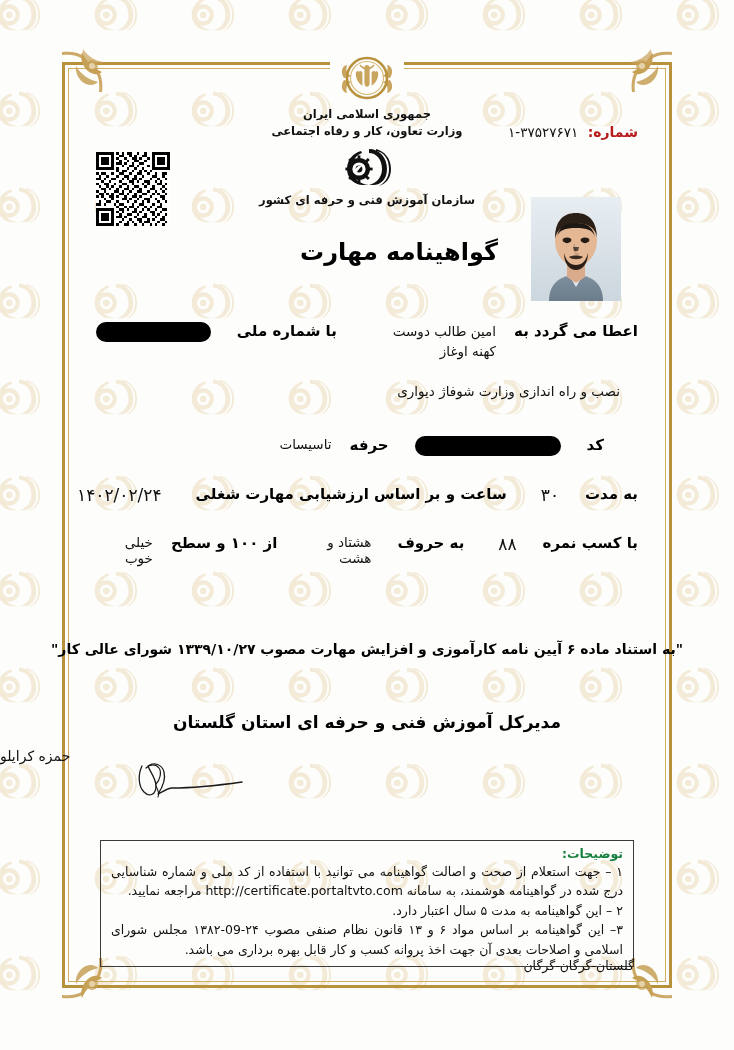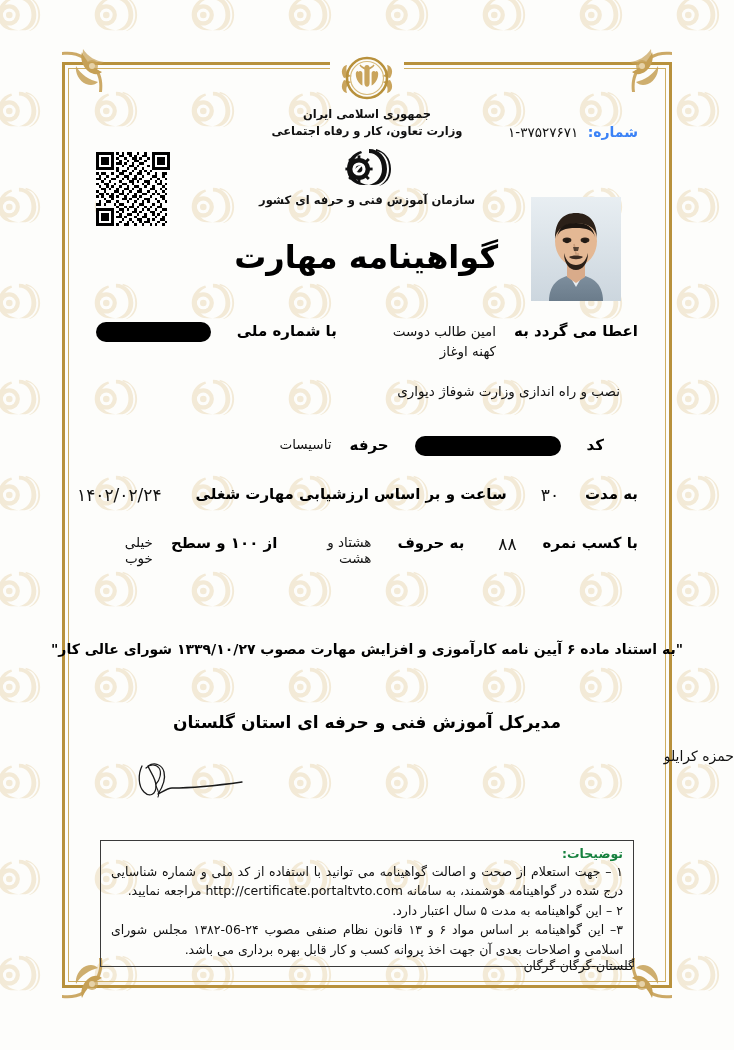--- a/index.html
+++ b/index.html
@@ -116,21 +116,21 @@
   .tvto-logo svg { width: 100%; height: 100%; display: block; }
 
   .meta {
     position: absolute;
     top: 118px;
     right: 96px;
     text-align: right;
     line-height: 2.1;
   }
   .meta-row { font-size: 14px; white-space: nowrap; }
-  .meta-label { font-weight: bold; color: #3b82f6; }
+  .meta-label { font-weight: bold; color: #b91c1c; }
   .meta-value { color: #111; font-size: 13.5px; padding-right: 5px; }
 
   .qr {
     position: absolute;
     top: 152px;
     left: 96px;
     width: 74px;
     height: 74px;
     background: #fff;
   }
@@ -144,21 +144,21 @@
     height: 104px;
     overflow: hidden;
     background: #cfd6dc;
   }
   .photo svg { width: 100%; height: 100%; display: block; }
 
   .doc-title {
     position: absolute;
     top: 238px;
     right: 236px;
-    font-size: 32px;
+    font-size: 24px;
     font-weight: bold;
     color: #000;
     letter-spacing: 0.5px;
   }
 
   
   .field-row {
     position: absolute;
     right: 96px;
     left: 96px;
@@ -220,21 +220,21 @@
     top: 712px;
     text-align: center;
     font-size: 17px;
     font-weight: bold;
     color: #000;
   }
   .signer-name {
     position: absolute;
     left: 0; right: 0;
     top: 748px;
-    text-align: right;
+    text-align: left;
     font-size: 14px;
     color: #111;
   }
   .signature {
     position: absolute;
     top: 752px;
     right: 470px;
     width: 130px;
     height: 60px;
   }
@@ -1855,19 +1855,19 @@
         <path d="M8 14 C4 22 4 34 10 40 C16 46 22 42 22 34 C22 26 16 20 14 14 C20 10 28 12 30 20 C32 28 28 36 24 42 C28 40 34 36 38 36 C54 36 80 34 108 30" fill="none" stroke="#1a1a1a" stroke-width="1.3" stroke-linecap="round" stroke-linejoin="round"></path>
         <path d="M12 16 C16 12 22 12 25 16 C28 20 26 28 22 32" fill="none" stroke="#1a1a1a" stroke-width="1.2" stroke-linecap="round"></path>
         <path d="M22 34 C24 38 26 42 24 45" fill="none" stroke="#1a1a1a" stroke-width="1.1" stroke-linecap="round"></path>
       </svg>
     </div>
 
     <div class="notes-box">
       <div class="notes-title">توضیحات:</div>
       <div class="note-item">۱ – جهت استعلام از صحت و اصالت گواهینامه می توانید با استفاده از کد ملی و شماره شناسایی درج شده در گواهینامه هوشمند، به سامانه http://certificate.portaltvto.com مراجعه نمایید.</div>
       <div class="note-item">۲ – این گواهینامه به مدت ۵ سال اعتبار دارد.</div>
-      <div class="note-item">۳– این گواهینامه بر اساس مواد ۶ و ۱۳ قانون نظام صنفی مصوب ۲۴-06-۱۳۸۲ مجلس شورای اسلامی و اصلاحات بعدی آن جهت اخذ پروانه کسب و کار قابل بهره برداری می باشد.</div>
+      <div class="note-item">۳– این گواهینامه بر اساس مواد ۶ و ۱۳ قانون نظام صنفی مصوب ۲۴-09-۱۳۸۲ مجلس شورای اسلامی و اصلاحات بعدی آن جهت اخذ پروانه کسب و کار قابل بهره برداری می باشد.</div>
     </div>
 
     <div class="footer-addr">گلستان-گرگان-گرگان</div>
 
   </div>
 </div>
 
 </body></html>

